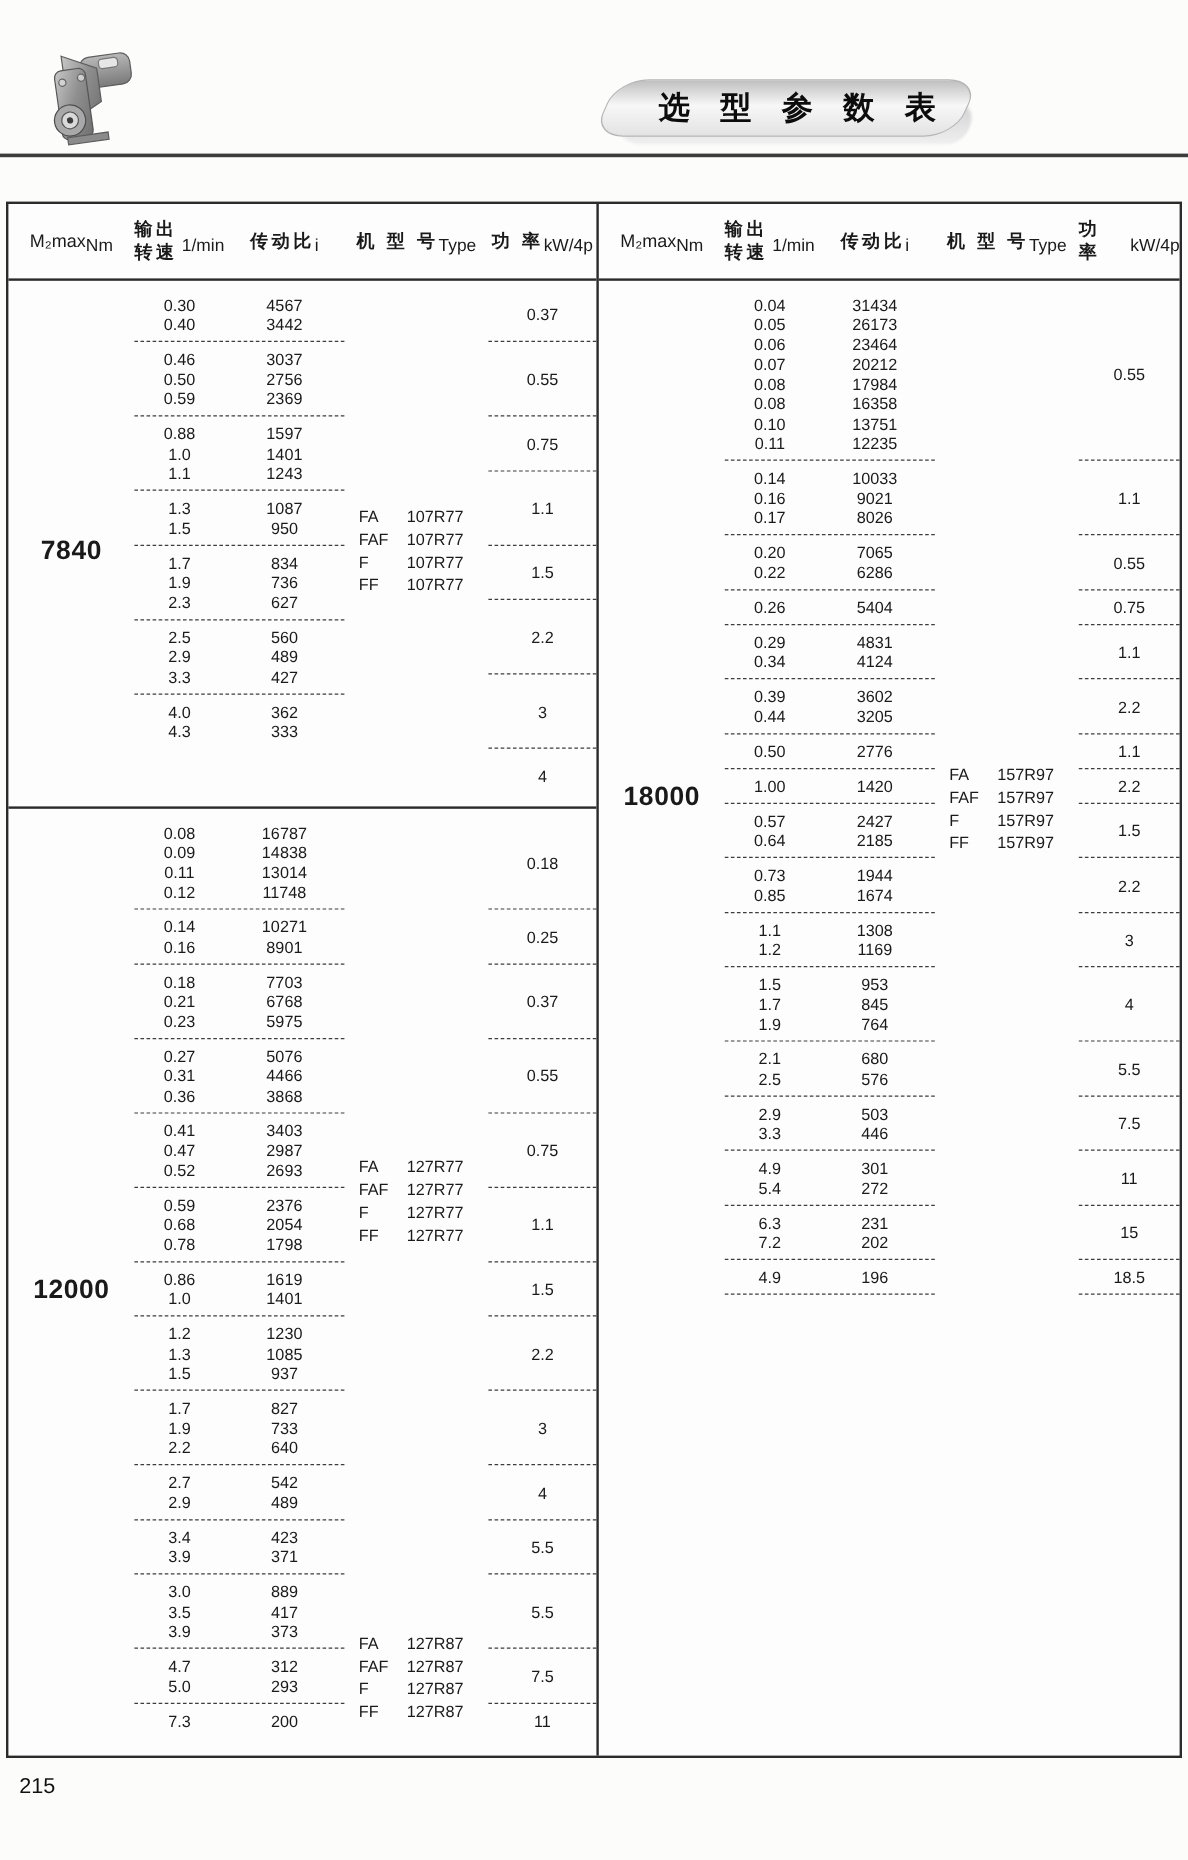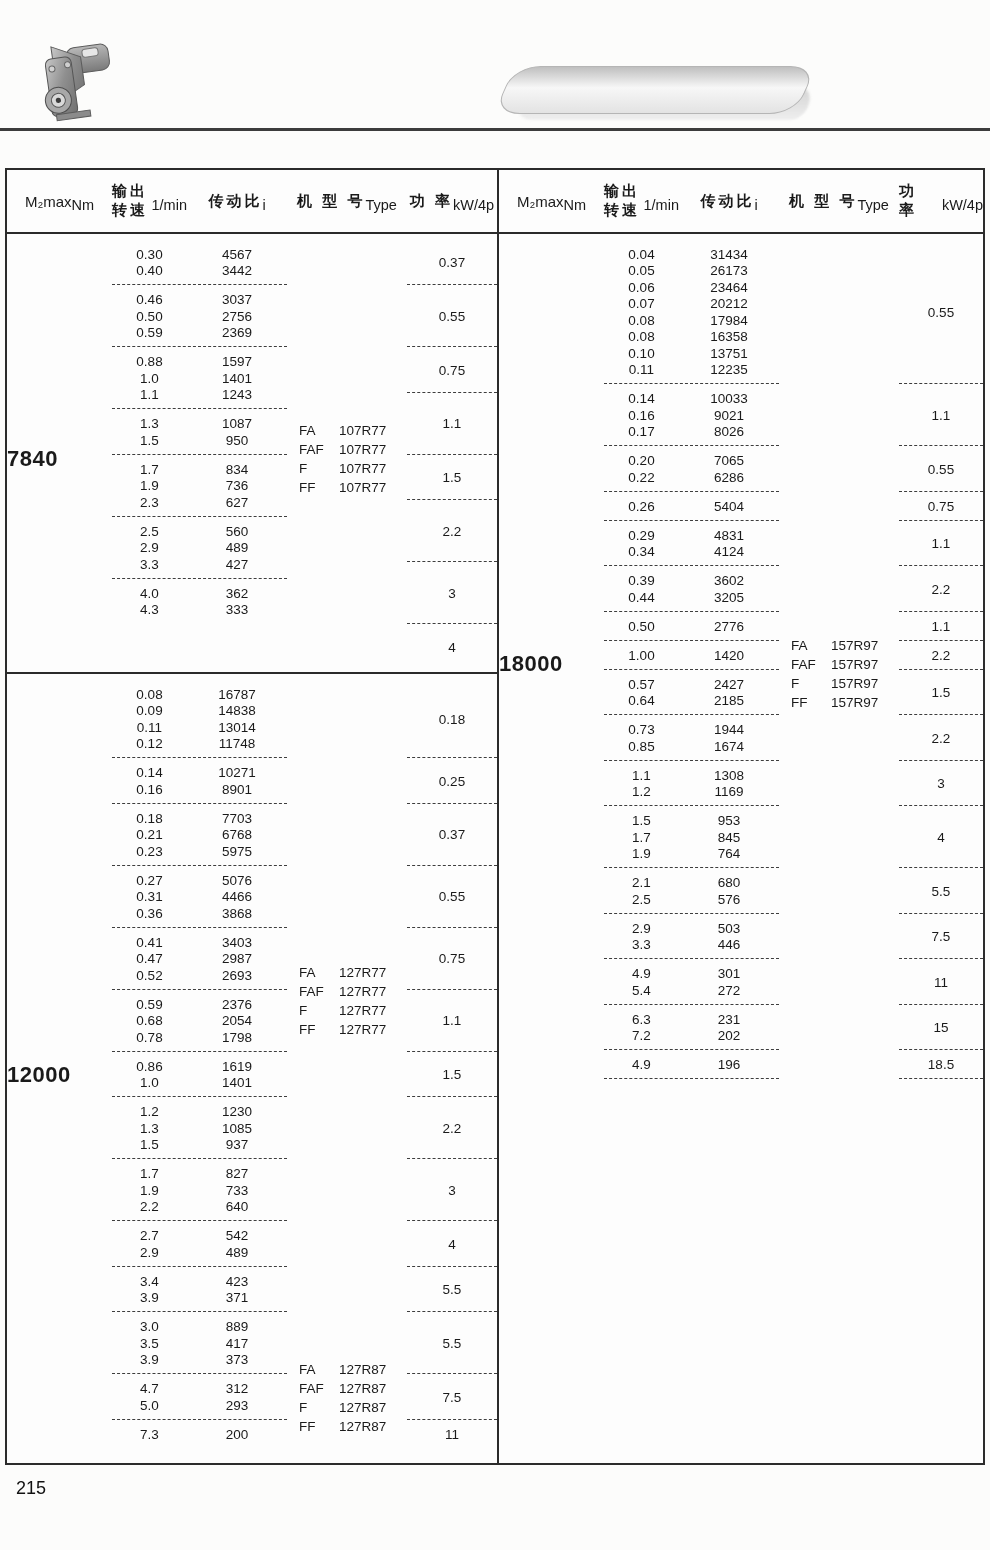--- a/index.html
+++ b/index.html
@@ -34,21 +34,21 @@
   .th-l2{font-size:14.5px;margin-top:7px;}
 
   .tbody{flex:1;display:flex;flex-direction:column;}
   .section{display:flex;box-sizing:border-box;padding-top:12px;position:relative;}
   .sec-7840{height:440px;border-bottom:2px solid #2b2b2b;}
   .sec-12000{flex:1;}
   .sec-18000{flex:1;}
 
   .colm{width:105px;position:relative;}
   .m2label{position:absolute;left:0;right:0;top:50%;transform:translateY(-50%);
-        text-align:left;font-size:22px;font-weight:bold;letter-spacing:0.5px;}
+        text-align:center;font-size:22px;font-weight:bold;letter-spacing:0.5px;}
   .sec-18000 .m2label{top:418px;}
 
   .colsr{width:175px;}
   .group{box-sizing:content-box;padding-bottom:5px;border-bottom:1.6px dashed #3d3d3d;margin-bottom:6.5px;}
   .group.nolast{border-bottom:none;margin-bottom:0;}
   .srrow{height:16.5px;display:flex;align-items:center;font-size:13.5px;}
   .spd{width:75px;text-align:center;}
   .rat{width:100px;text-align:center;}
 
   .colt{width:120px;position:relative;}
@@ -93,20 +93,21 @@
       <circle cx="30" cy="64" r="2.6" fill="#3c3c3c"></circle>
       <circle cx="28" cy="32" r="3" fill="#d2d2d2" stroke="#666"></circle>
       <circle cx="44" cy="30" r="3" fill="#cfcfcf" stroke="#666"></circle>
       <rect x="26" y="78" width="34" height="6" fill="#8b8b8b" stroke="#5c5c5c"></rect>
     </g>
   </svg>
 
   <div class="banner-wrap">
     <div class="banner-shadow"></div>
     <div class="banner"></div>
+    <div class="banner-title">选 型 参 数 表</div>
   </div>
 
   <div class="head-rule"></div>
 
   <div class="tables" id="tables">
       <div class="half left">
         <div class="thead">
           <div class="th c0">
             <div class="th-l1">M₂max</div>
             <div class="th-l2">Nm</div>

